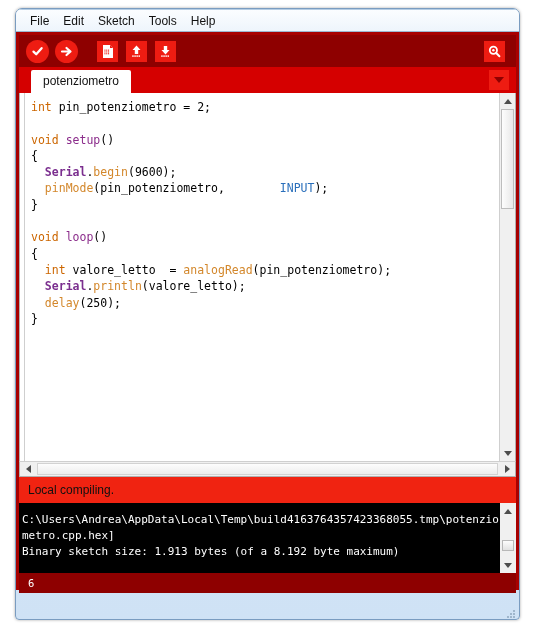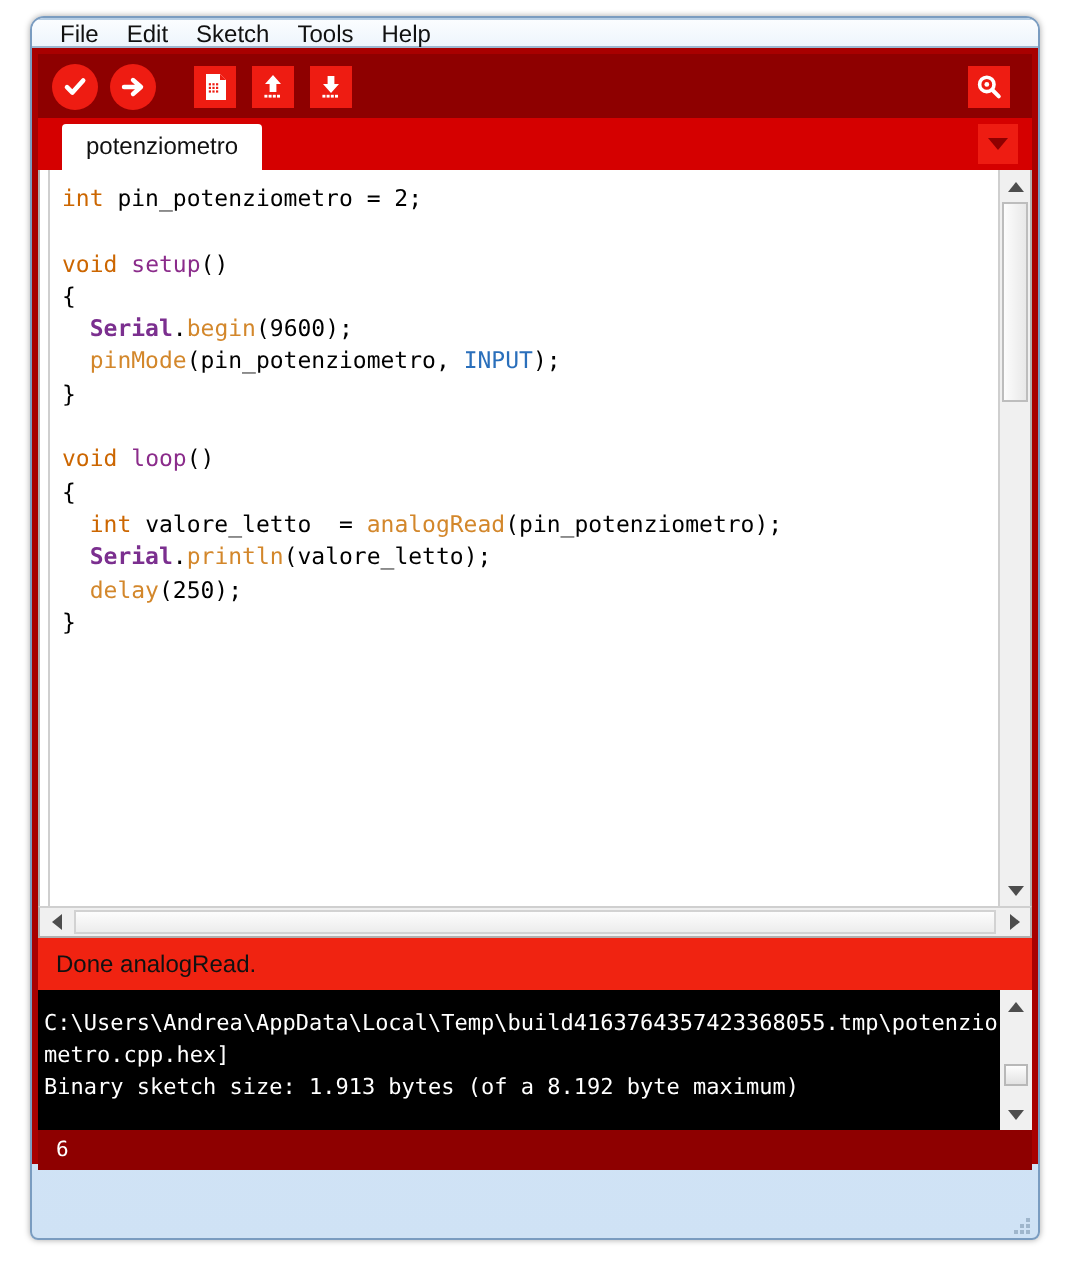--- a/index.html
+++ b/index.html
@@ -126,21 +126,21 @@
     color: #ffffff;
     font-size: 13px;
     font-weight: bold;
     font-family: "Liberation Serif", serif;
     text-shadow: 0 1px 1px rgba(0,0,0,0.45);
     line-height: 1;
   }
 
   
   #menubar {
-    height: 15px;
+    height: 23px;
     background: linear-gradient(to bottom, #fbfdff 0%, #eef5fc 100%);
     border-top: 1px solid #b5cde4;
     border-bottom: 1px solid #9db7d0;
     display: flex;
     align-items: center;
     padding-left: 7px;
     box-sizing: border-box;
   }
   .menu-item {
     font-size: 12px;
@@ -261,21 +261,21 @@
     line-height: 16.3px;
     color: #000000;
     white-space: pre;
     overflow: hidden;
     box-sizing: border-box;
   }
   .kw      { color: #cc6600; }           
   .fn-def  { color: #8b2c8b; font-weight: normal; }  
   .cls     { color: #7b2f8f; font-weight: bold; }  
   .fn      { color: #d3872b; }           
-  .lit     { color: #2a6fbb; }           
+  .lit     { color: #2a6fbb; margin-left: 48px; }           
 
   
   #vscroll {
     width: 16px;
     flex: 0 0 auto;
     background: #f0f0f0;
     border-left: 1px solid #cfcfcf;
     display: flex;
     flex-direction: column;
     box-sizing: border-box;
@@ -539,21 +539,21 @@
       <div id="hscroll">
         <div class="hsb-arrow">
           <div class="tri-lf"></div>
         </div>
         <div id="hthumb"></div>
         <div class="hsb-arrow">
           <div class="tri-rt"></div>
         </div>
       </div>
 
-      <div id="status-msg">Done analogRead.</div>
+      <div id="status-msg">Local compiling.</div>
 
       <div id="console-wrap">
         <div id="console">C:\Users\Andrea\AppData\Local\Temp\build4163764357423368055.tmp\potenziometro.cpp.hex]
 Binary sketch size: 1.913 bytes (of a 8.192 byte maximum)</div>
         <div id="cscroll">
           <div class="sb-arrow">
             <div class="tri-up"></div>
           </div>
           <div id="ctrack-top"></div>
           <div id="cthumb"></div>

